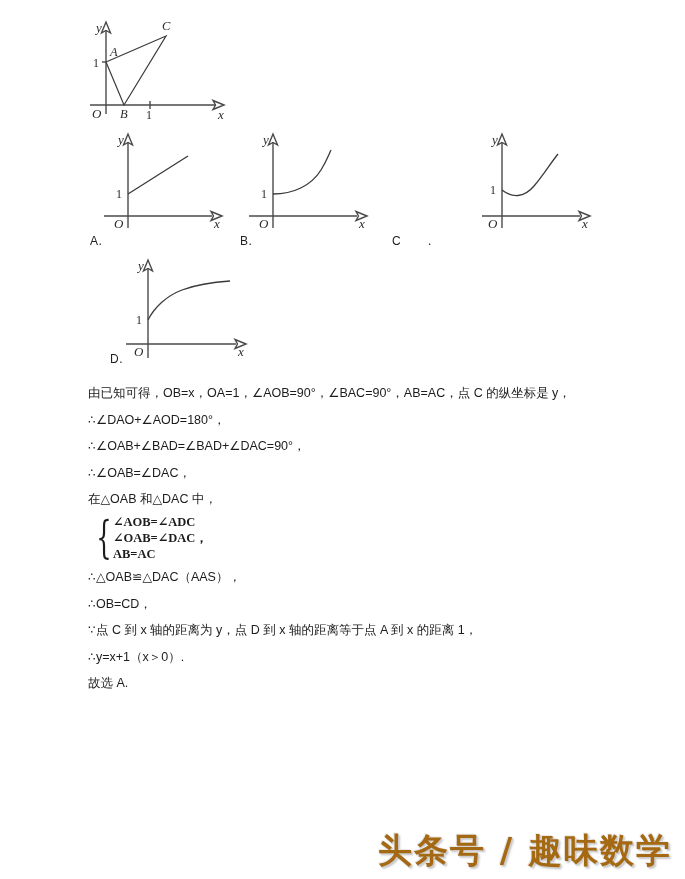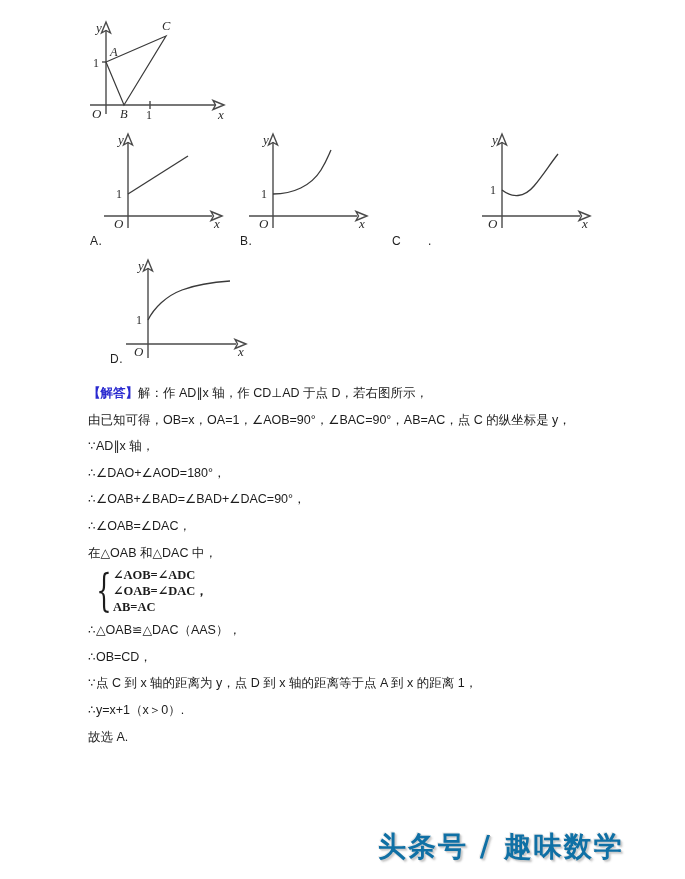--- a/index.html
+++ b/index.html
@@ -81,23 +81,23 @@
     white-space: nowrap;
     font-weight: bold;
   }
 
   
   #watermark {
     position: absolute;
     left: 378px;
     top: 828px;
     font-family: "DejaVu Sans", sans-serif;
-    font-size: 28px;
+    font-size: 34px;
     font-weight: bold;
-    color: #0369a1;
+    color: #a16207;
     letter-spacing: 2px;
     text-shadow:
       1px 1px 0 #c9c9c9,
       -1px -1px 0 #e8e8e8,
       2px 2px 2px rgba(150,150,150,0.55);
     white-space: nowrap;
     opacity: 0.95;
   }
 
   
@@ -195,23 +195,21 @@
       <text class="lbl" x="118" y="104">x</text>
       <text class="lbl" x="14" y="104">O</text>
       <text class="num" x="16" y="72">1</text>
     </svg>
   </div>
   <div class="opt-label" style="left:110px; top:352px;">D.</div>
 
 </div>
 
 <div id="solution">
-  <div class="sline"><span class="tag-answer">【解答】</span><span>解：作 AD∥x 轴，作 CD⊥AD 于点 D，若右图所示，</span></div>
   <div class="sline">由已知可得，OB=x，OA=1，∠AOB=90°，∠BAC=90°，AB=AC，点 C 的纵坐标是 y，</div>
-  <div class="sline">∵AD∥x 轴，</div>
   <div class="sline">∴∠DAO+∠AOD=180°，</div>
   <div class="sline">∴∠OAB+∠BAD=∠BAD+∠DAC=90°，</div>
   <div class="sline">∴∠OAB=∠DAC，</div>
   <div class="sline">在△OAB 和△DAC 中，</div>
 
   <div class="sys">
     <span class="brace">{</span>
     <span class="eqs">
       <div>∠AOB=∠ADC</div>
       <div>∠OAB=∠DAC，</div>

